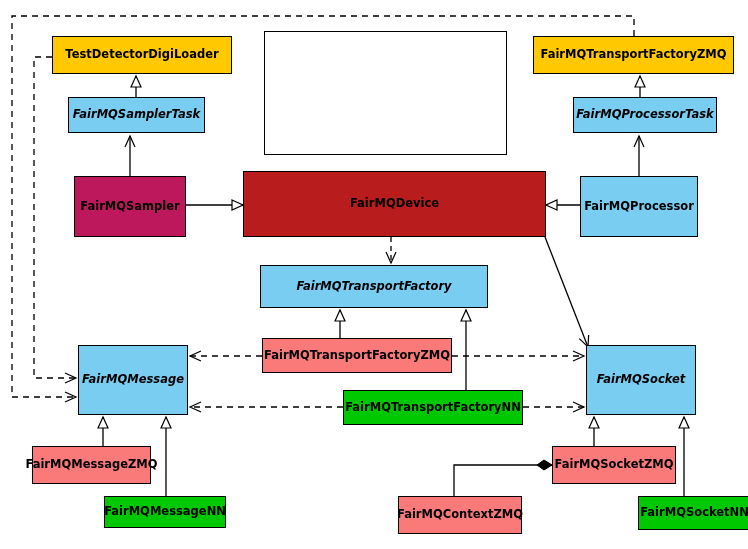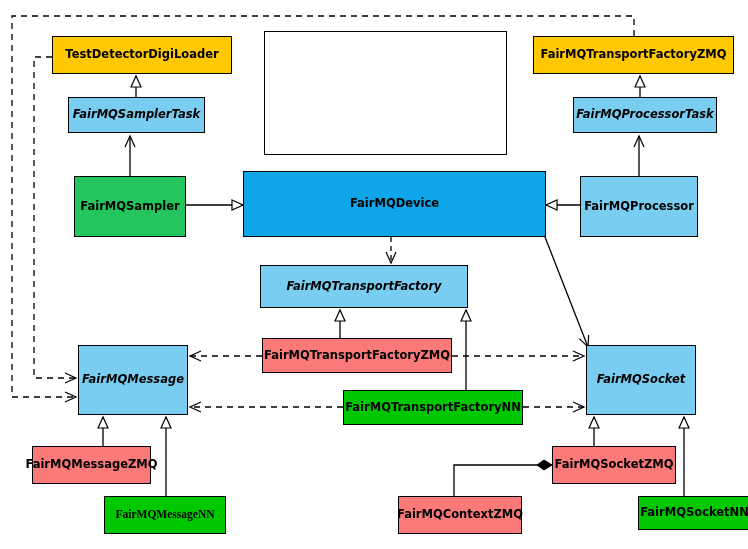--- a/index.html
+++ b/index.html
@@ -95,48 +95,48 @@
       </div>
       <div class="node" style="left: 533px; top: 36px; width: 201px; height: 38px; background: rgb(255, 200, 0);">
         <span>FairMQTransportFactoryZMQ</span>
       </div>
       <div class="node italic" style="left: 68px; top: 97px; width: 137px; height: 36px; background: rgb(121, 205, 240);">
         <span>FairMQSamplerTask</span>
       </div>
       <div class="node italic" style="left: 573px; top: 97px; width: 144px; height: 36px; background: rgb(121, 205, 240);">
         <span>FairMQProcessorTask</span>
       </div>
-      <div class="node" style="left: 74px; top: 176px; width: 112px; height: 61px; background: #22c55e;">
+      <div class="node" style="left: 74px; top: 176px; width: 112px; height: 61px; background: #be185d;">
         <span>FairMQSampler</span>
       </div>
-      <div class="node" style="left: 243px; top: 171px; width: 303px; height: 66px; background: #0ea5e9;">
+      <div class="node" style="left: 243px; top: 171px; width: 303px; height: 66px; background: #b91c1c;">
         <span>FairMQDevice</span>
       </div>
       <div class="node" style="left: 580px; top: 176px; width: 118px; height: 61px; background: rgb(121, 205, 240);">
         <span>FairMQProcessor</span>
       </div>
-      <div class="node italic" style="left: 260px; top: 265px; width: 208px; height: 43px; background: rgb(121, 205, 240);">
+      <div class="node italic" style="left: 260px; top: 265px; width: 228px; height: 43px; background: rgb(121, 205, 240);">
         <span>FairMQTransportFactory</span>
       </div>
       <div class="node" style="left: 262px; top: 338px; width: 190px; height: 35px; background: rgb(250, 122, 122);">
         <span>FairMQTransportFactoryZMQ</span>
       </div>
       <div class="node" style="left: 343px; top: 390px; width: 180px; height: 35px; background: rgb(0, 200, 0);">
         <span>FairMQTransportFactoryNN</span>
       </div>
       <div class="node italic" style="left: 78px; top: 345px; width: 110px; height: 70px; background: rgb(121, 205, 240);">
         <span>FairMQMessage</span>
       </div>
       <div class="node italic" style="left: 586px; top: 345px; width: 110px; height: 70px; background: rgb(121, 205, 240);">
         <span>FairMQSocket</span>
       </div>
       <div class="node" style="left: 32px; top: 446px; width: 119px; height: 38px; background: rgb(250, 122, 122);">
         <span>FairMQMessageZMQ</span>
       </div>
-      <div class="node" style="left: 104px; top: 496px; width: 122px; height: 38px; background: rgb(0, 200, 0); font-family: Liberation Serif, serif;">
+      <div class="node" style="left: 104px; top: 496px; width: 122px; height: 32px; background: rgb(0, 200, 0);">
         <span>FairMQMessageNN</span>
       </div>
       <div class="node" style="left: 552px; top: 446px; width: 124px; height: 38px; background: rgb(250, 122, 122);">
         <span>FairMQSocketZMQ</span>
       </div>
       <div class="node" style="left: 638px; top: 496px; width: 113px; height: 34px; background: rgb(0, 200, 0);">
         <span>FairMQSocketNN</span>
       </div>
       <div class="node" style="left: 392px; top: 496px; width: 124px; height: 38px; background: rgb(250, 122, 122); margin-left: 6px;">
         <span>FairMQContextZMQ</span>

